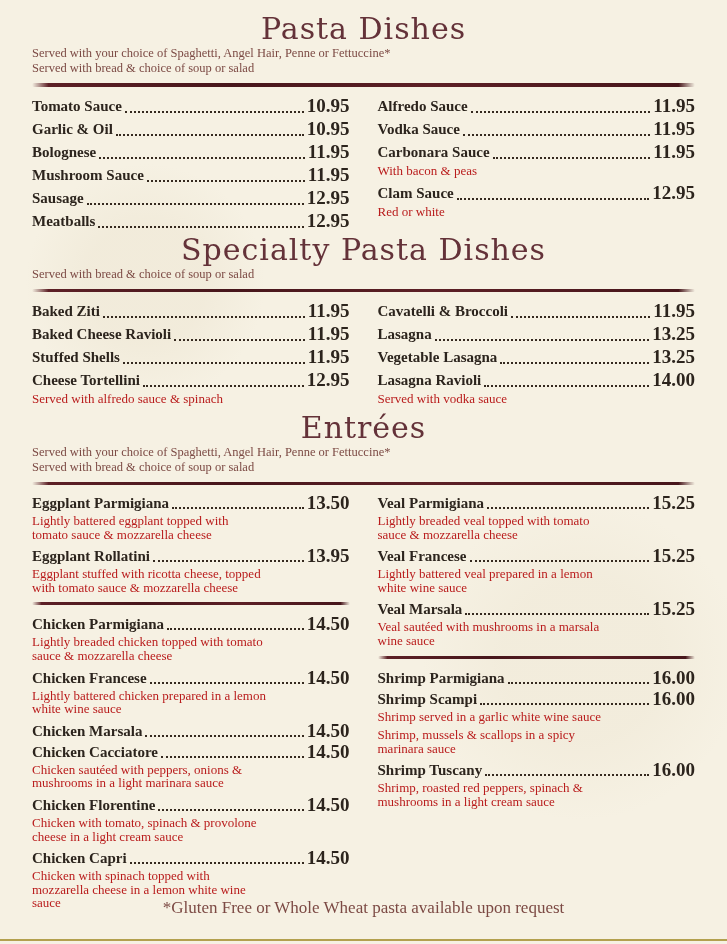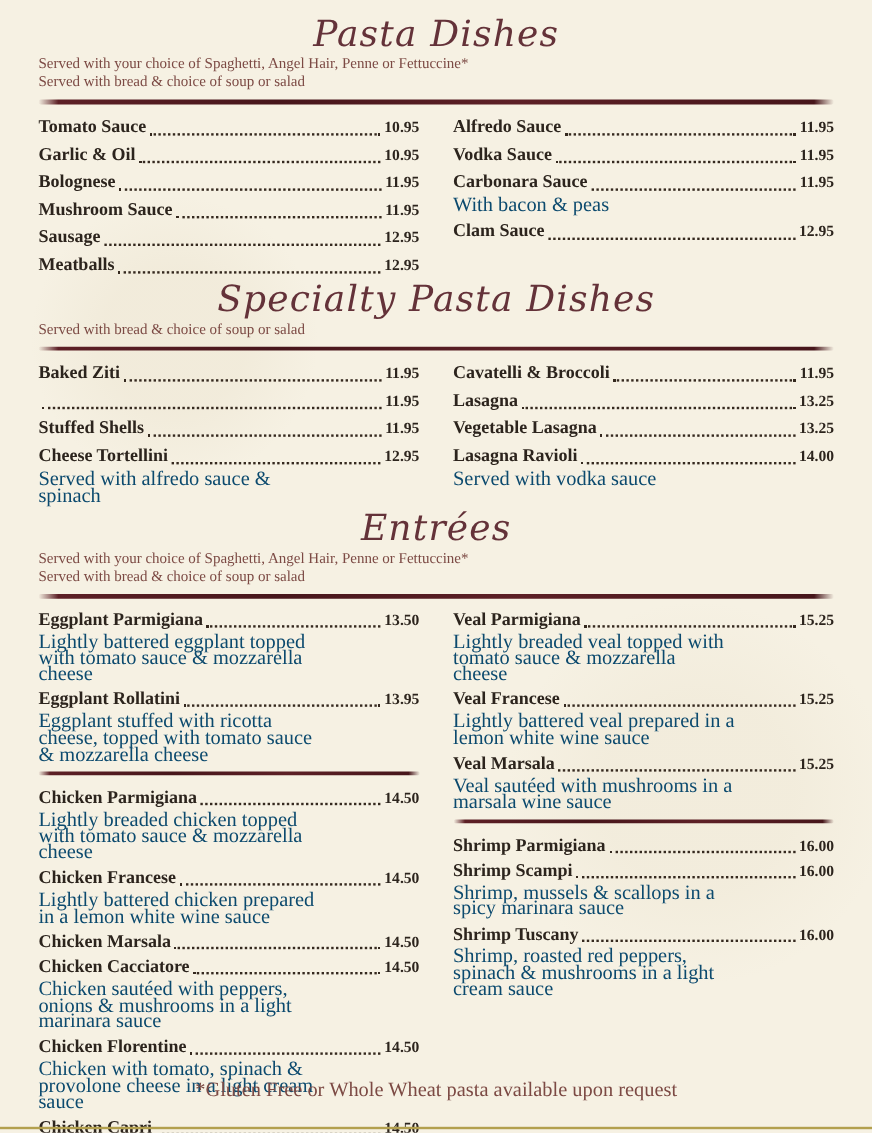--- a/index.html
+++ b/index.html
@@ -12,21 +12,20 @@
     font-family:"Liberation Serif","DejaVu Serif",serif;
     position:relative;overflow:hidden;
     color:#2c241d;
   }
   .content{padding:12px 32px 0;}
   .sec{margin-top:0;}
   .sec + .sec{}
   .sec-title{
     text-align:center;
     font-family:"DejaVu Serif","Liberation Serif",serif;
-    font-style:italic;
     font-size:30px;
     line-height:34px;
     color:#643239;
     letter-spacing:1px;
   }
   .sec-sub{
     font-size:12.5px;
     line-height:15px;
     color:#7c4a44;
   }
@@ -38,25 +37,25 @@
   .col{flex:1;min-width:0;}
   .item{margin-bottom:1px;}
   .row{display:flex;align-items:flex-end;line-height:20px;}
   .loose .row{line-height:22px;}
   .nm{font-weight:700;font-size:15px;white-space:nowrap;}
   .dots{
     flex:1;margin:0 3px;
     border-bottom:2.2px dotted #35291f;
     transform:translateY(-4px);
   }
-  .pr{font-weight:700;font-size:13px;white-space:nowrap;}
+  .pr{font-weight:700;font-size:19px;white-space:nowrap;}
   .desc{
-    font-size:17px;
+    font-size:13px;
     line-height:13.6px;
-    color:#0c4a6e;
+    color:#b91c1c;
     max-width:235px;
     margin:1px 0 5px;
   }
   .minirule{
     height:3px;margin:8px 0 9px;border-radius:2px;
     background:linear-gradient(90deg, rgba(93,32,38,0) 0%, #5d2026 3%, #47161b 35%, #5d2026 65%, #47161b 97%, rgba(93,32,38,0) 100%);
   }
   .footnote{
     position:absolute;left:0;right:0;bottom:26px;
     text-align:center;
@@ -144,40 +143,42 @@
               <span class="pr">11.95</span>
             </div>
             <div class="desc">With bacon &amp; peas</div>
           </div>
         <div class="item">
             <div class="row">
               <span class="nm">Clam Sauce</span>
               <span class="dots"></span>
               <span class="pr">12.95</span>
             </div>
+            <div class="desc">Red or white</div>
           </div>
       </div>
     </div>
   </div>
 
   <div class="sec">
     <div class="sec-title">Specialty Pasta Dishes</div>
     <div class="sec-sub">Served with bread &amp; choice of soup or salad</div>
     <div class="rule"></div>
     <div class="cols loose">
       <div class="col">
         <div class="item">
             <div class="row">
               <span class="nm">Baked Ziti</span>
               <span class="dots"></span>
               <span class="pr">11.95</span>
             </div>
           </div>
         <div class="item">
             <div class="row">
+              <span class="nm">Baked Cheese Ravioli</span>
               <span class="dots"></span>
               <span class="pr">11.95</span>
             </div>
           </div>
         <div class="item">
             <div class="row">
               <span class="nm">Stuffed Shells</span>
               <span class="dots"></span>
               <span class="pr">11.95</span>
             </div>
@@ -335,20 +336,21 @@
               <span class="dots"></span>
               <span class="pr">16.00</span>
             </div>
           </div>
         <div class="item">
             <div class="row">
               <span class="nm">Shrimp Scampi</span>
               <span class="dots"></span>
               <span class="pr">16.00</span>
             </div>
+            <div class="desc">Shrimp served in a garlic white wine sauce</div>
           </div>
         <div class="item">
             <div class="desc">Shrimp, mussels &amp; scallops in a spicy marinara sauce</div>
           </div>
         <div class="item">
             <div class="row">
               <span class="nm">Shrimp Tuscany</span>
               <span class="dots"></span>
               <span class="pr">16.00</span>
             </div>

